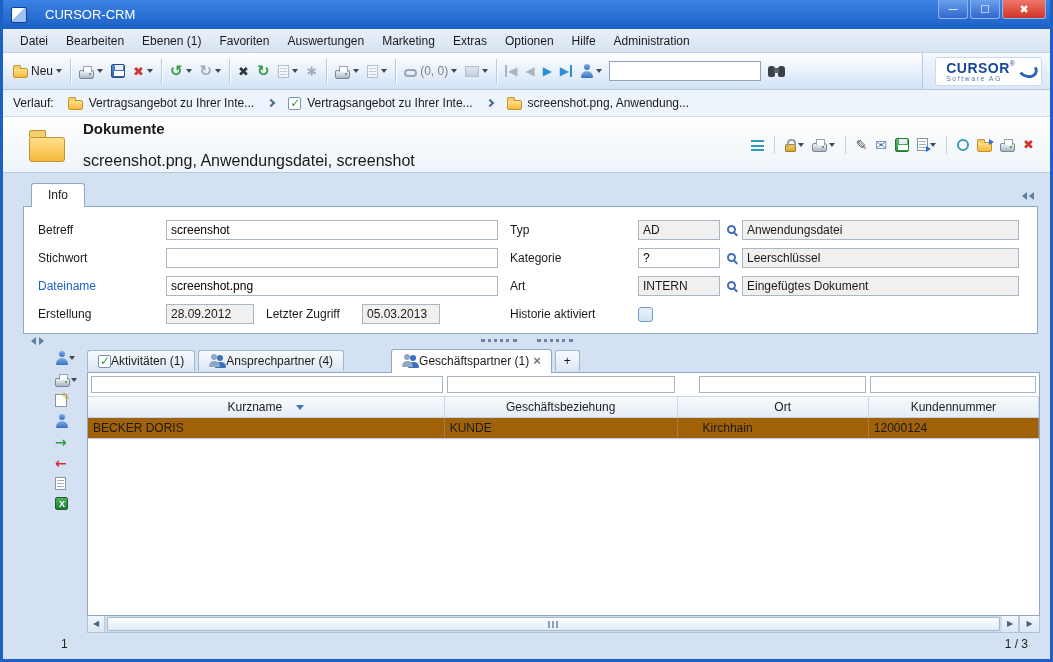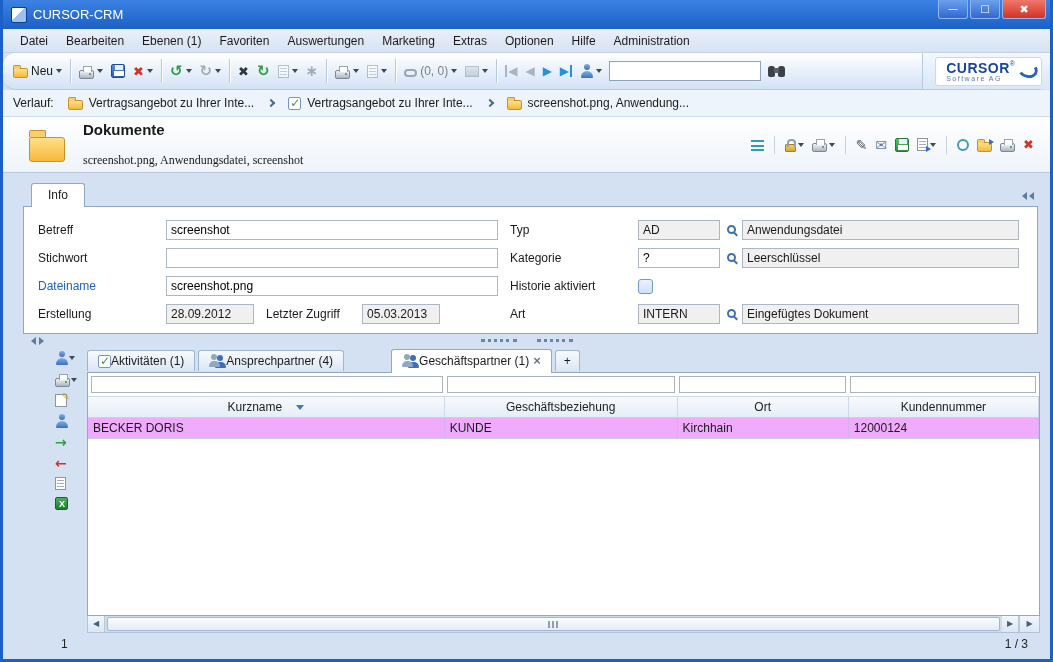--- a/index.html
+++ b/index.html
@@ -11,35 +11,35 @@
     font-size:12px; color:#1a1a1a;
     background:#d3e1f3;
     border:3px solid #1b60c6; border-top:none;
   }
 
   
   .titlebar { height:29px; flex:none; background:linear-gradient(#3c82e4,#1b60c6);
     display:flex; align-items:center; padding:0 4px 0 8px; }
   .app-ic { width:16px; height:16px; flex:none; border:1px solid #0d3f8f; border-radius:2px;
     background:linear-gradient(135deg,#ffffff 0 45%,#9cc0f0 45% 100%); }
-  .win-title { color:#fff; font-size:13px; margin-left:6px; }
+  .win-title { color:#fff; font-size:13px; margin-left:18px; }
   .win-btns { margin-left:auto; display:flex; gap:2px; align-self:flex-start; }
   .wbtn { width:30px; height:19px; display:flex; align-items:center; justify-content:center;
     color:#fff; font-size:10px; background:linear-gradient(#6ba0ec,#3268cf);
     border:1px solid #8fb6f2; border-top:none; border-radius:0 0 3px 3px; cursor:default; }
   .wbtn.close { width:44px; background:linear-gradient(#f0776a,#cf3326); font-size:11px; }
 
   
   .menubar { height:24px; flex:none; background:linear-gradient(#e9f0f9,#d7e3f2);
     border-bottom:1px solid #c2d2e6; display:flex; align-items:center; padding:0 8px; }
   .menu-item { padding:3px 9px; cursor:default; }
 
   
   .toolbar { height:37px; flex:none; background:linear-gradient(#ffffff,#e7effa 55%,#d2e2f5);
-    border-bottom:1px solid #b7c9e0; display:flex; align-items:center; padding-left:6px;border-radius:13px; }
+    border-bottom:1px solid #b7c9e0; display:flex; align-items:center; padding-left:6px; }
   .tbtn { display:flex; align-items:center; gap:3px; padding:3px 4px; border-radius:2px; cursor:default; }
   .tsep { width:1px; height:24px; background:#b9c9dd; box-shadow:1px 0 0 #ffffff; margin:0 4px; flex:none; }
   .dd { width:0; height:0; border-left:3px solid transparent; border-right:3px solid transparent;
     border-top:4px solid #3c4a58; flex:none; }
   .g { font-family:"DejaVu Sans",sans-serif; line-height:1; }
   .g.red { color:#d23527; font-weight:bold; font-size:13px; }
   .g.dark { color:#30383f; font-weight:bold; font-size:13px; }
   .g.green { color:#2e9e3f; font-weight:bold; font-size:15px; }
   .g.grayed { color:#9fabb8; font-weight:bold; font-size:15px; }
   .g.navblue { color:#2b8fd8; font-size:12px; }
@@ -70,21 +70,21 @@
     display:flex; align-items:center; padding:0 10px; }
   .hist-label { margin-right:10px; }
   .crumb { display:flex; align-items:center; gap:6px; padding:2px 4px; cursor:default; }
   .chev { width:6px; height:6px; border-right:2px solid #4a6d92; border-top:2px solid #4a6d92;
     transform:rotate(45deg); margin:0 10px; flex:none; }
 
   
   .rec-header { height:56px; flex:none; background:linear-gradient(#ffffff,#eef4fa);
     border-bottom:1px solid #b7c9de; display:flex; align-items:center; padding:0 16px 0 26px; gap:18px; }
   .rec-title { font-size:15px; font-weight:bold; }
-  .rec-sub { font-size:12px; margin-top:15px;font-family:Liberation Serif, serif; }
+  .rec-sub { font-size:16px; margin-top:15px; }
   .rec-actions { margin-left:auto; display:flex; align-items:center; gap:8px; }
   .hsep { width:1px; height:18px; background:#c6d2e0; margin:0 2px; flex:none; }
   .abtn { display:flex; align-items:center; gap:2px; cursor:default; }
 
   
   .ic { display:inline-block; position:relative; vertical-align:middle; flex:none; }
   .ic-folder { width:15px; height:10px; background:linear-gradient(#ffe08a,#f5b93a);
     border:1px solid #c8922a; border-radius:1px 2px 2px 2px; margin-top:4px; }
   .ic-folder::before { content:""; position:absolute; top:-4px; left:-1px; width:6px; height:3px;
     background:#f8cf6e; border:1px solid #c8922a; border-bottom:none; border-radius:2px 2px 0 0; }
@@ -196,31 +196,31 @@
     margin-right:3px; margin-bottom:1px; cursor:default; }
   .stab.active { background:#fff; border-color:#8fa8c8; margin-bottom:-1px; padding-bottom:5px;
     position:relative; z-index:3;margin-left:44px; }
   .tclose { color:#6a7684; font-size:13px; font-weight:bold; margin-left:4px; cursor:pointer; }
   .stab.plus { padding:3px 8px; }
 
   .grid { flex:1; background:#fff; border:1px solid #8fa8c8; display:flex; flex-direction:column;
     min-height:0; position:relative; z-index:1; }
   .filter-row { display:flex; padding:2px 1px; flex:none; }
   .cell { padding:1px 2px; }
-  .c0 { width:37.5%; } .c1 { width:24.5%; } .c2 { width:18%; } .c3 { flex:1; }
+  .c0 { width:37.5%; } .c1 { width:24.5%; } .c2 { width:18%;margin-left:20px; } .c3 { flex:1; }
   .filter-row input { width:100%; height:17px; border:1px solid #a9b4bf; padding:0 3px;
     font:12px "Liberation Sans","DejaVu Sans",sans-serif; }
   .head-row { display:flex; height:22px; background:linear-gradient(#f8fafc,#e5edf6);
     border-top:1px solid #cdd9e7; border-bottom:1px solid #c3d2e4; flex:none; }
   .hcell { display:flex; align-items:center; justify-content:center; gap:14px;
     border-right:1px solid #cdd9e7; color:#222; cursor:default; }
   .sortdn { width:0; height:0; border-left:4px solid transparent; border-right:4px solid transparent;
     border-top:5px solid #3b78c4; }
   .data-row { display:flex; height:21px; flex:none; }
-  .data-row.selected { background:#f0abfc; border-bottom:1px solid #bcd2ea; }
+  .data-row.selected { background:#a16207; border-bottom:1px solid #bcd2ea; }
   .dcell { display:flex; align-items:center; padding:0 5px; border-right:1px solid rgba(160,185,215,.35);
     overflow:hidden; white-space:nowrap; }
   .grid-empty { flex:1; background:#fff; }
 
   .hscroll { height:17px; flex:none; display:flex; align-items:stretch; background:#d7e4f4;
     border:1px solid #aec2da; border-top:none; }
   .sbtn { width:17px; display:flex; align-items:center; justify-content:center;
     background:linear-gradient(#f2f7fc,#dbe7f5); border-right:1px solid #b5c8de; flex:none; cursor:default; }
   .sbtn.expand { border-left:1px solid #b5c8de; border-right:none; width:20px; }
   .track { flex:1; position:relative; background:#cddcee; }
@@ -468,32 +468,32 @@
         </div>
         <div class="frow">
           <span class="flabel">Kategorie</span>
           <input class="fin code" type="text" value="?" style="">
           <div class="lookup">
               <span class="ic ic-mag"></span>
             </div>
           <div class="fin ro vtext">Leerschlüssel</div>
         </div>
         <div class="frow">
-          <span class="fl
-
-abel flabel">Historie aktiviert</span>
-          <span class="ic-checkbox"></span>
-        </div>
-        <div class="frow">
           <span class="flabel">Art</span>
           <div class="fin ro code">INTERN</div>
           <div class="lookup">
               <span class="ic ic-mag"></span>
             </div>
           <div class="fin ro vtext">Eingefügtes Dokument</div>
+        </div>
+        <div class="frow">
+          <span class="fl
+
+abel flabel">Historie aktiviert</span>
+          <span class="ic-checkbox"></span>
         </div>
       </div>
     </div>
 
     <div class="splitter">
       <div class="split-arrows">
         <span class="tri-l"></span>
         <span class="tri-r"></span>
       </div>
       <span class="split-dots d1"></span>

